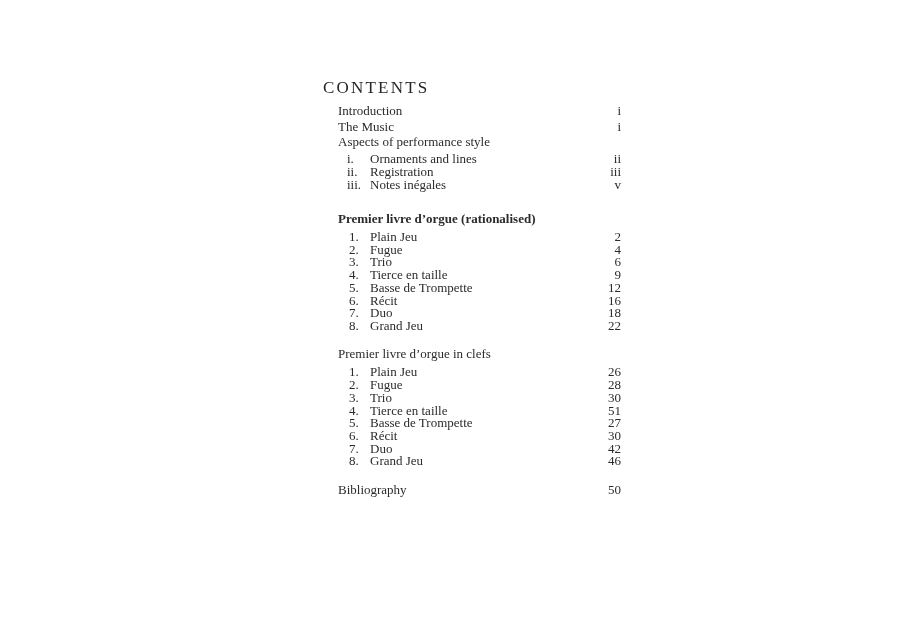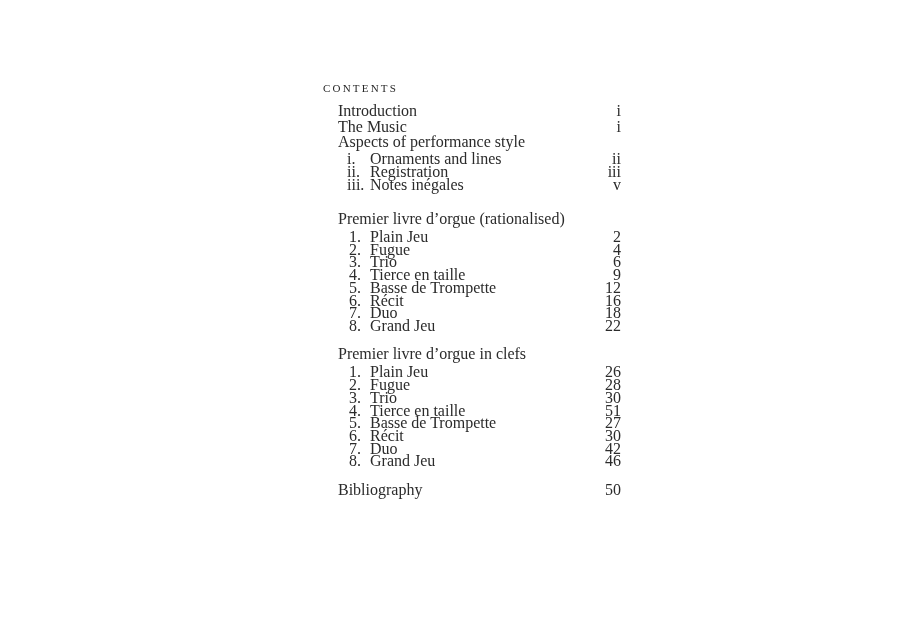--- a/index.html
+++ b/index.html
@@ -13,38 +13,38 @@
     height: 641px;
     background: #ffffff;
     font-family: "Liberation Serif", serif;
     color: #2b2b2b;
     overflow: hidden;
   }
   .contents-title {
     position: absolute;
     left: 323px;
     top: 81px;
-    font-size: 11px;
+    font-size: 17px;
     line-height: 14px;
     letter-spacing: 2.2px;
     color: #262626;
   }
   .toc {
     position: absolute;
     left: 338px;
     top: 0;
     width: 283px;
     height: 641px;
   }
   .row {
     position: absolute;
     left: 0;
     width: 283px;
     height: 13px;
-    font-size: 16px;
+    font-size: 13px;
     line-height: 13px;
     white-space: nowrap;
   }
   .row .label {
     position: absolute;
     left: 0;
     top: 0;
   }
   .row.sub .label,
   .row.item .label {
@@ -88,21 +88,21 @@
       <div class="row sub" style="top: 178px;">
         <span class="marker">iii.</span>
         <span class="label">Notes inégales</span>
         <span class="pagenum">v</span>
       </div>
       <div class="row sub" style="top: 165px;">
         <span class="marker">ii.</span>
         <span class="label">Registration</span>
         <span class="pagenum">iii</span>
       </div>
-      <div class="row section" style="top: 212px;">
+      <div class="row section" style="top: 212px; font-weight: bold;">
         <span class="label">Premier livre d’orgue (rationalised)</span>
       </div>
       <div class="row item" style="top: 230px;">
         <span class="marker">1.</span>
         <span class="label">Plain Jeu</span>
         <span class="pagenum">2</span>
       </div>
       <div class="row item" style="top: 242.7px;">
         <span class="marker">2.</span>
         <span class="label">Fugue</span>

